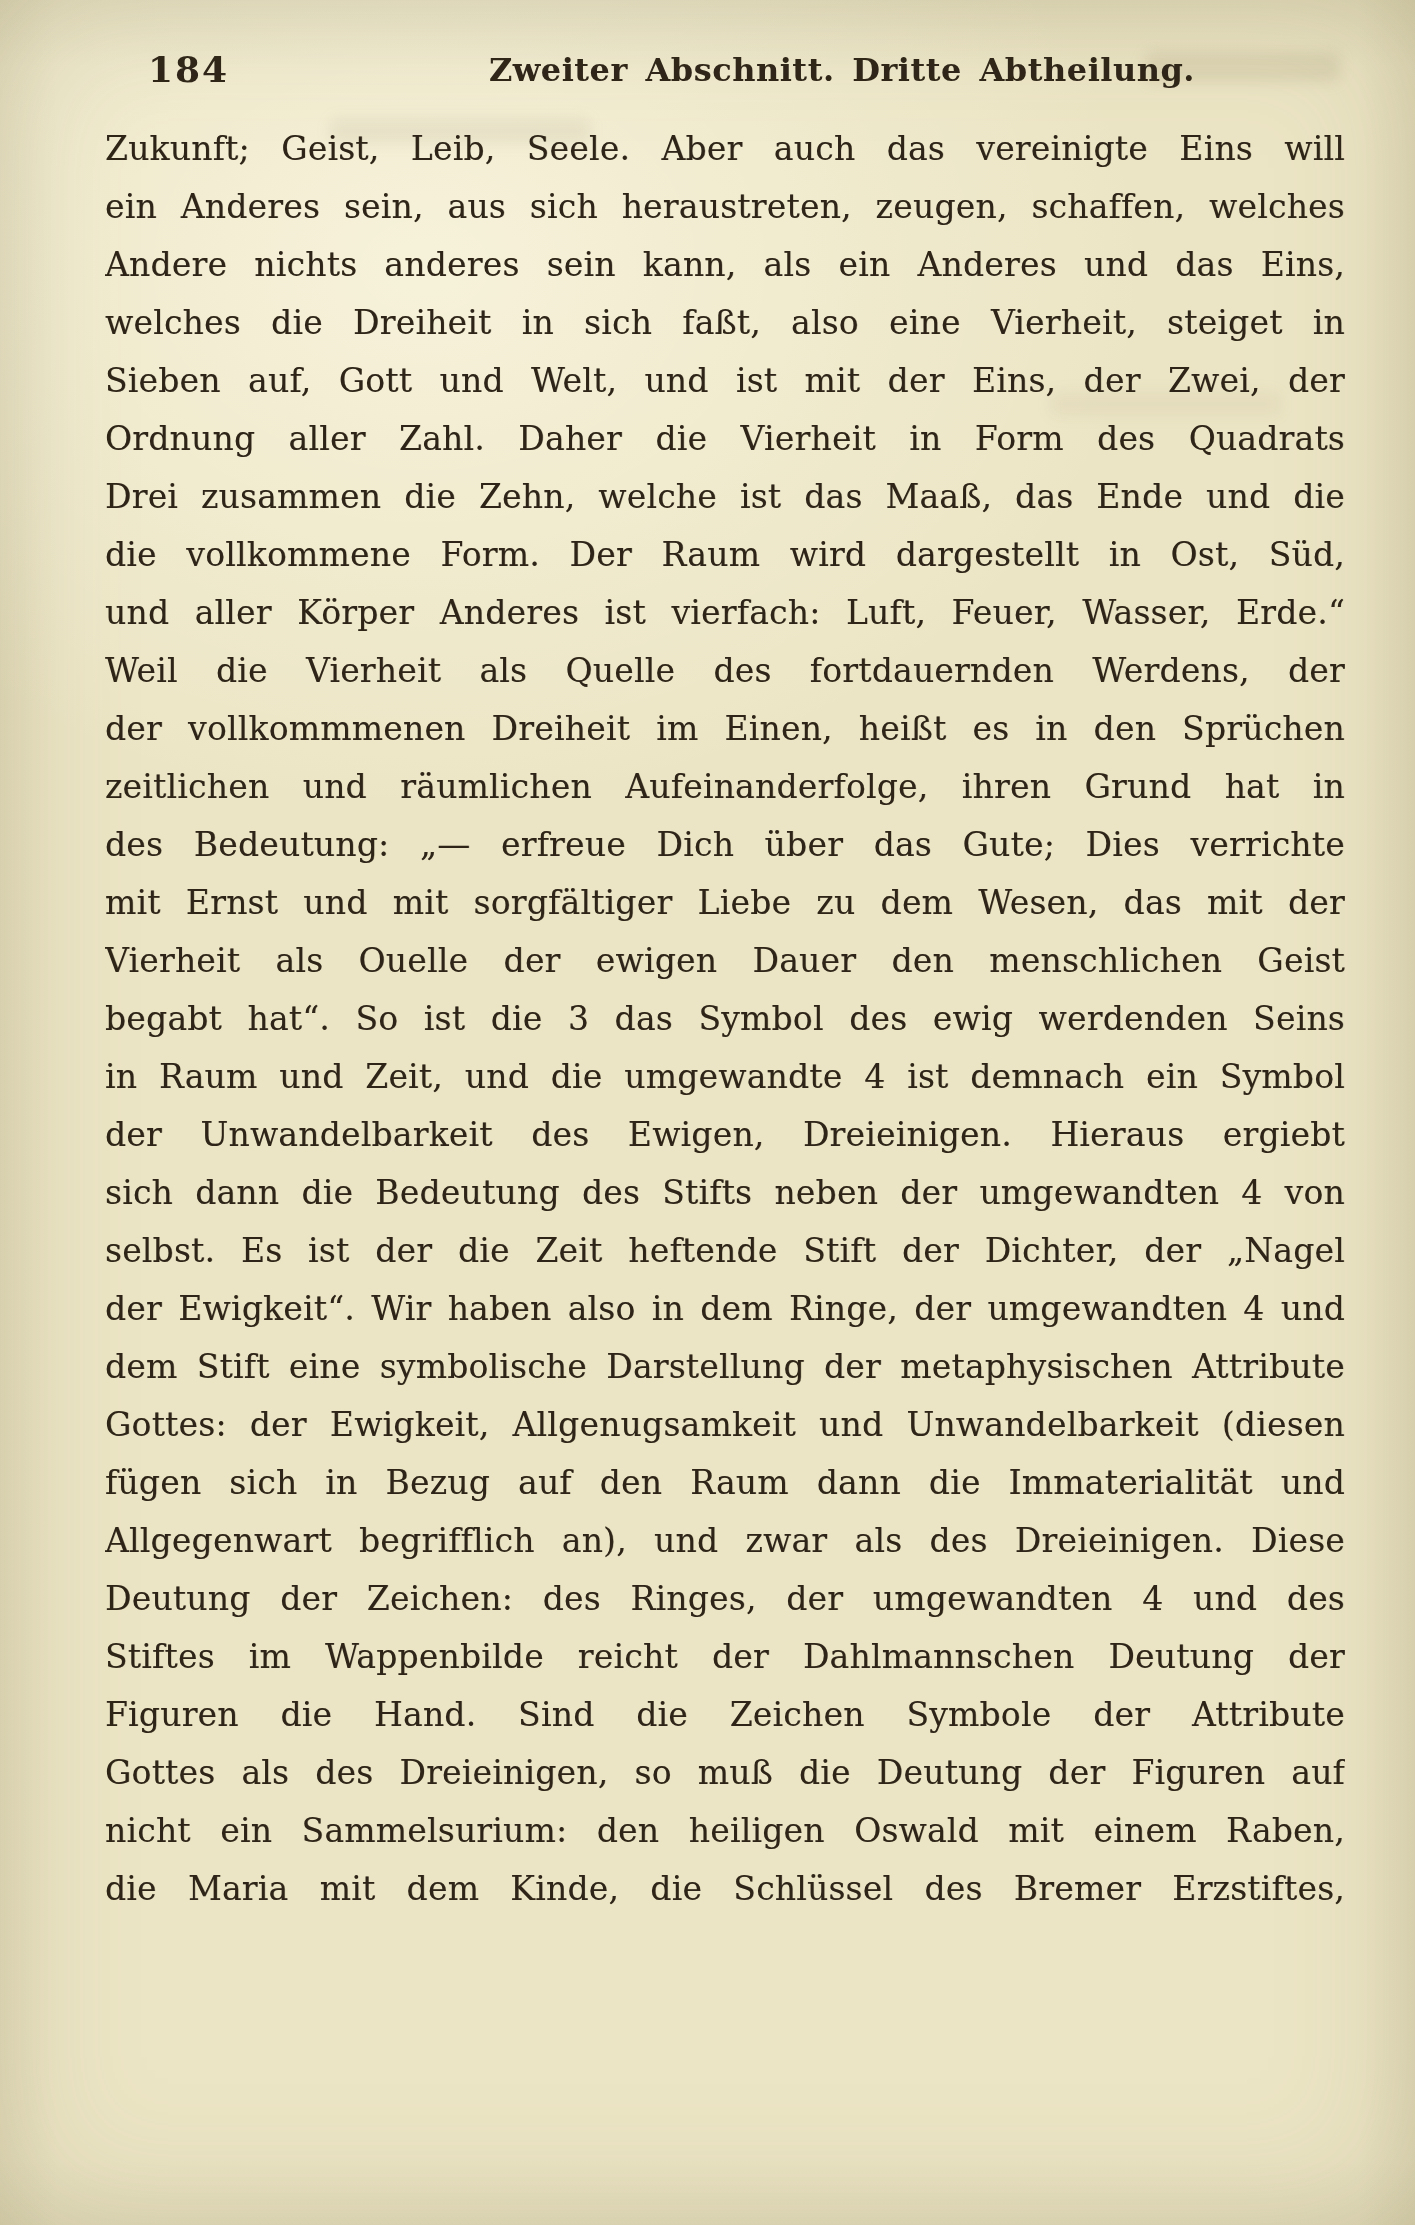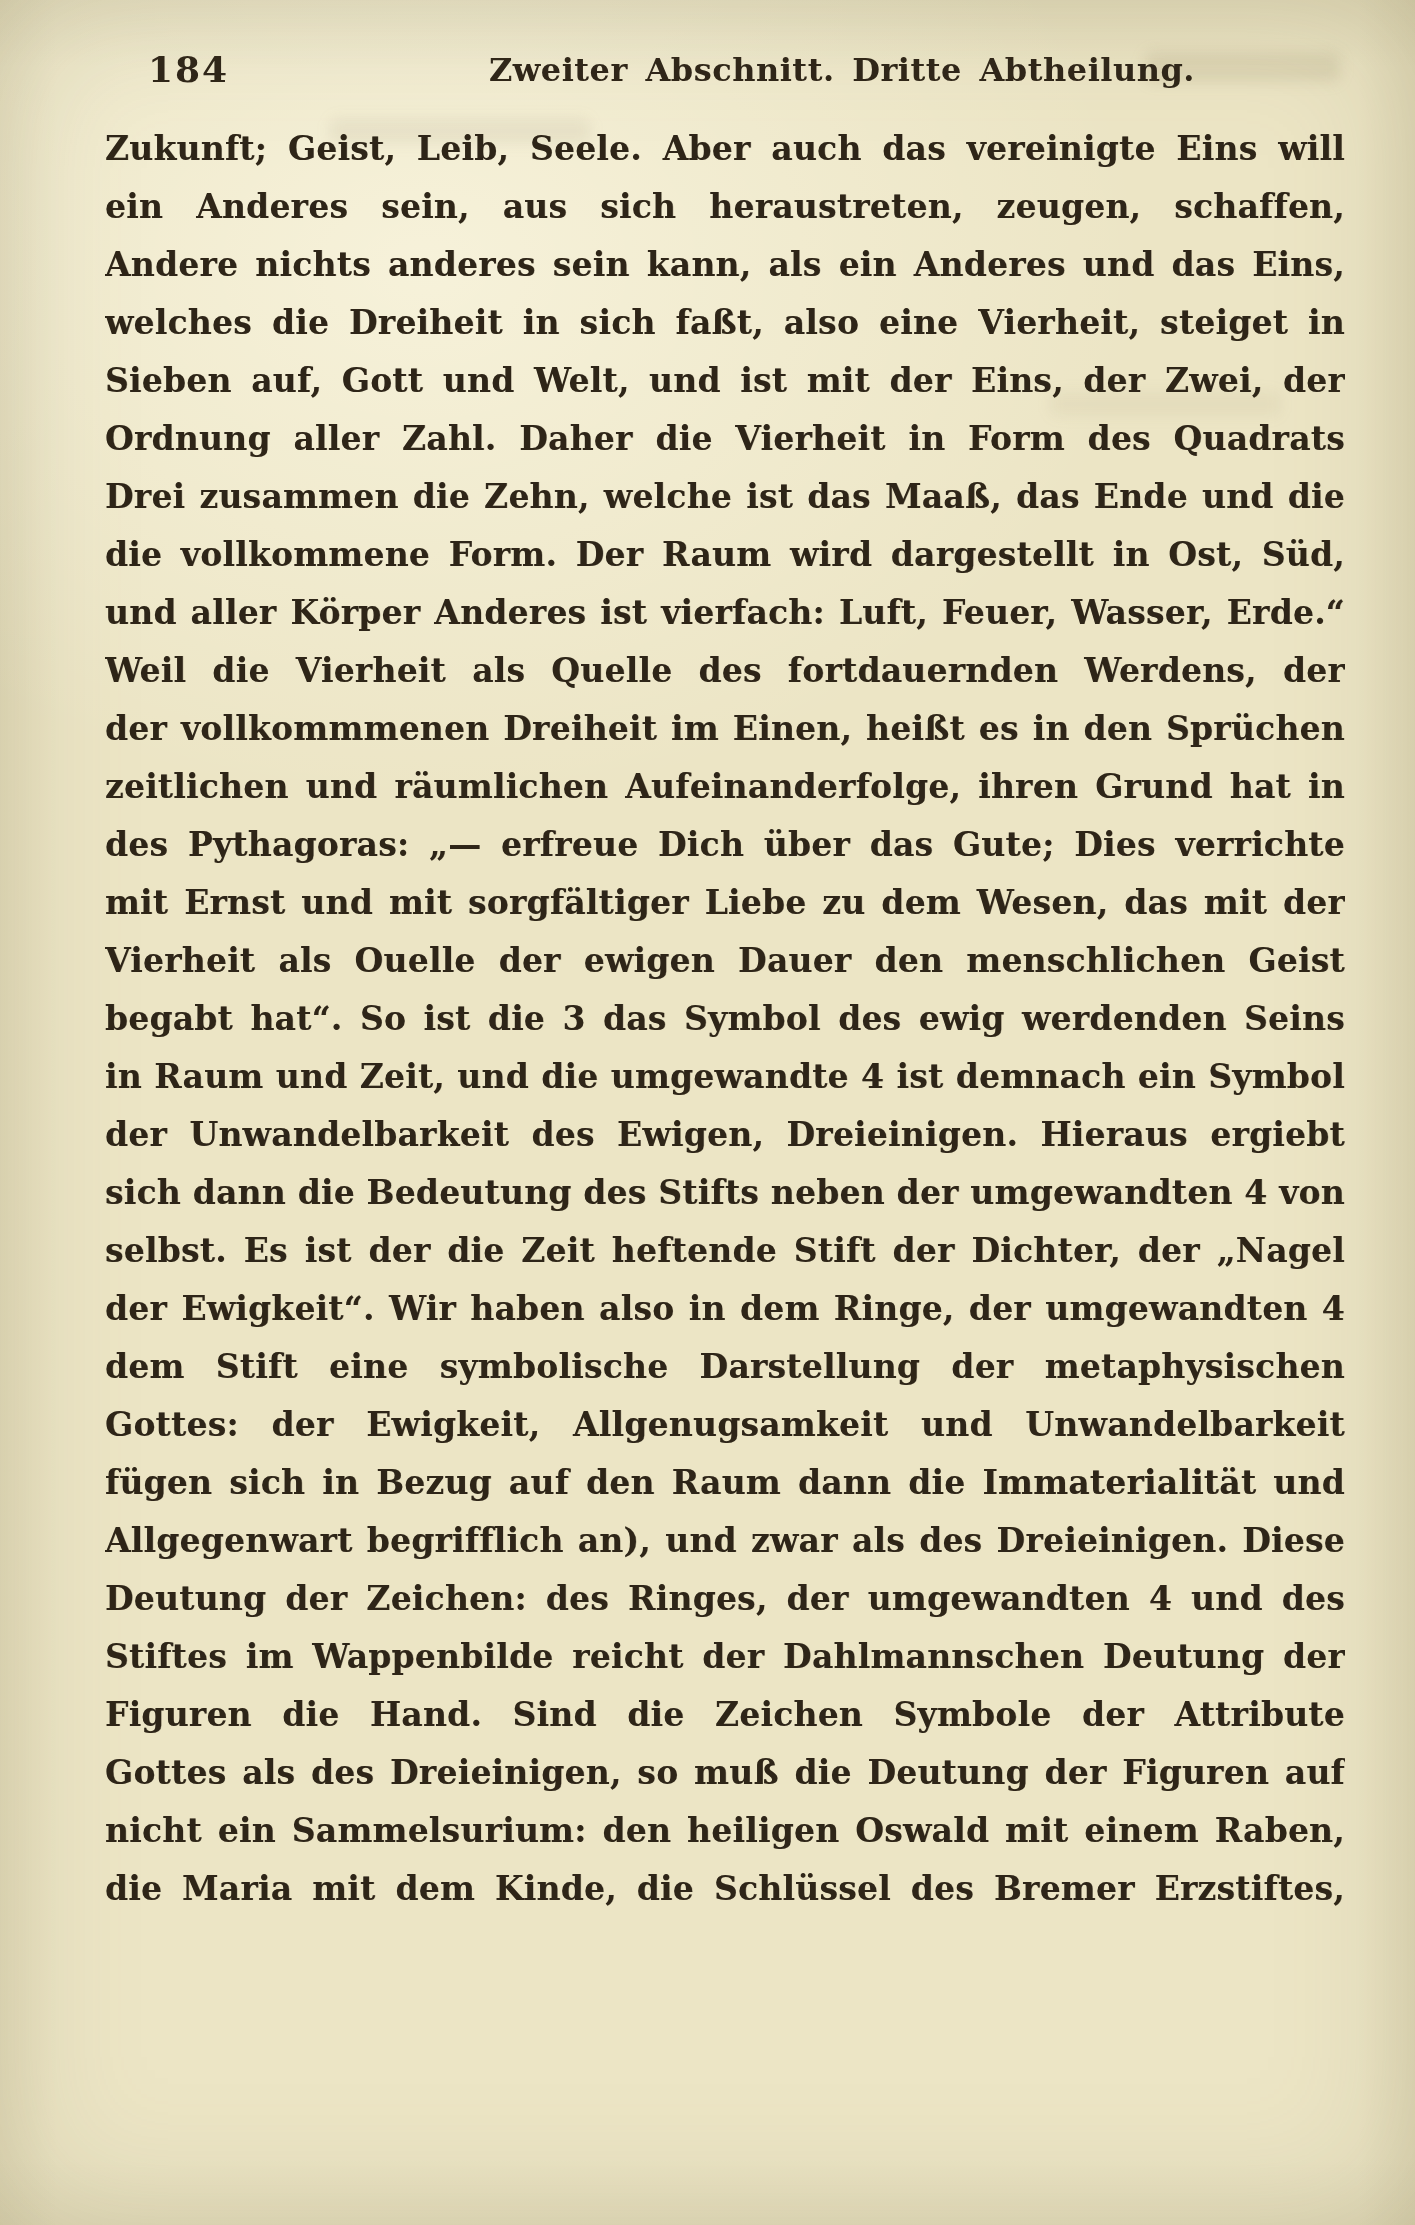--- a/index.html
+++ b/index.html
@@ -57,21 +57,21 @@
   .textblock {
     position: absolute;
     left: 105px;
     right: 70px;
     top: 120px;
   }
   .line {
     font-size: 33px;
     line-height: 58px;
     height: 58px;
-    font-weight: bold;
+    font-weight: normal;
     letter-spacing: 0.2px;
     text-align: justify;
     text-align-last: justify;
     white-space: normal;
     overflow: hidden;
     text-shadow: 0.4px 0.4px 0.4px rgba(46,37,24,0.35);
   }
   
   .ghost {
     position: absolute;
@@ -104,21 +104,21 @@
     <div class="line">Andere nichts anderes sein kann, als ein Anderes und das Eins,</div>
     <div class="line">welches die Dreiheit in sich faßt, also eine Vierheit, steiget in</div>
     <div class="line">Sieben auf, Gott und Welt, und ist mit der Eins, der Zwei, der</div>
     <div class="line">Ordnung aller Zahl. Daher die Vierheit in Form des Quadrats</div>
     <div class="line">Drei zusammen die Zehn, welche ist das Maaß, das Ende und die</div>
     <div class="line">die vollkommene Form. Der Raum wird dargestellt in Ost, Süd,</div>
     <div class="line">und aller Körper Anderes ist vierfach: Luft, Feuer, Wasser, Erde.“</div>
     <div class="line">Weil die Vierheit als Quelle des fortdauernden Werdens, der</div>
     <div class="line">der vollkommmenen Dreiheit im Einen, heißt es in den Sprüchen</div>
     <div class="line">zeitlichen und räumlichen Aufeinanderfolge, ihren Grund hat in</div>
-    <div class="line">des Pythagoras: „— erfreue Dich über das Gute; Dies verrichte</div>
+    <div class="line">des Bedeutung: „— erfreue Dich über das Gute; Dies verrichte</div>
     <div class="line">mit Ernst und mit sorgfältiger Liebe zu dem Wesen, das mit der</div>
     <div class="line">Vierheit als Ouelle der ewigen Dauer den menschlichen Geist</div>
     <div class="line">begabt hat“. So ist die 3 das Symbol des ewig werdenden Seins</div>
     <div class="line">in Raum und Zeit, und die umgewandte 4 ist demnach ein Symbol</div>
     <div class="line">der Unwandelbarkeit des Ewigen, Dreieinigen. Hieraus ergiebt</div>
     <div class="line">sich dann die Bedeutung des Stifts neben der umgewandten 4 von</div>
     <div class="line">selbst. Es ist der die Zeit heftende Stift der Dichter, der „Nagel</div>
     <div class="line">der Ewigkeit“. Wir haben also in dem Ringe, der umgewandten 4 und</div>
     <div class="line">dem Stift eine symbolische Darstellung der metaphysischen Attribute</div>
     <div class="line">Gottes: der Ewigkeit, Allgenugsamkeit und Unwandelbarkeit (diesen</div>

